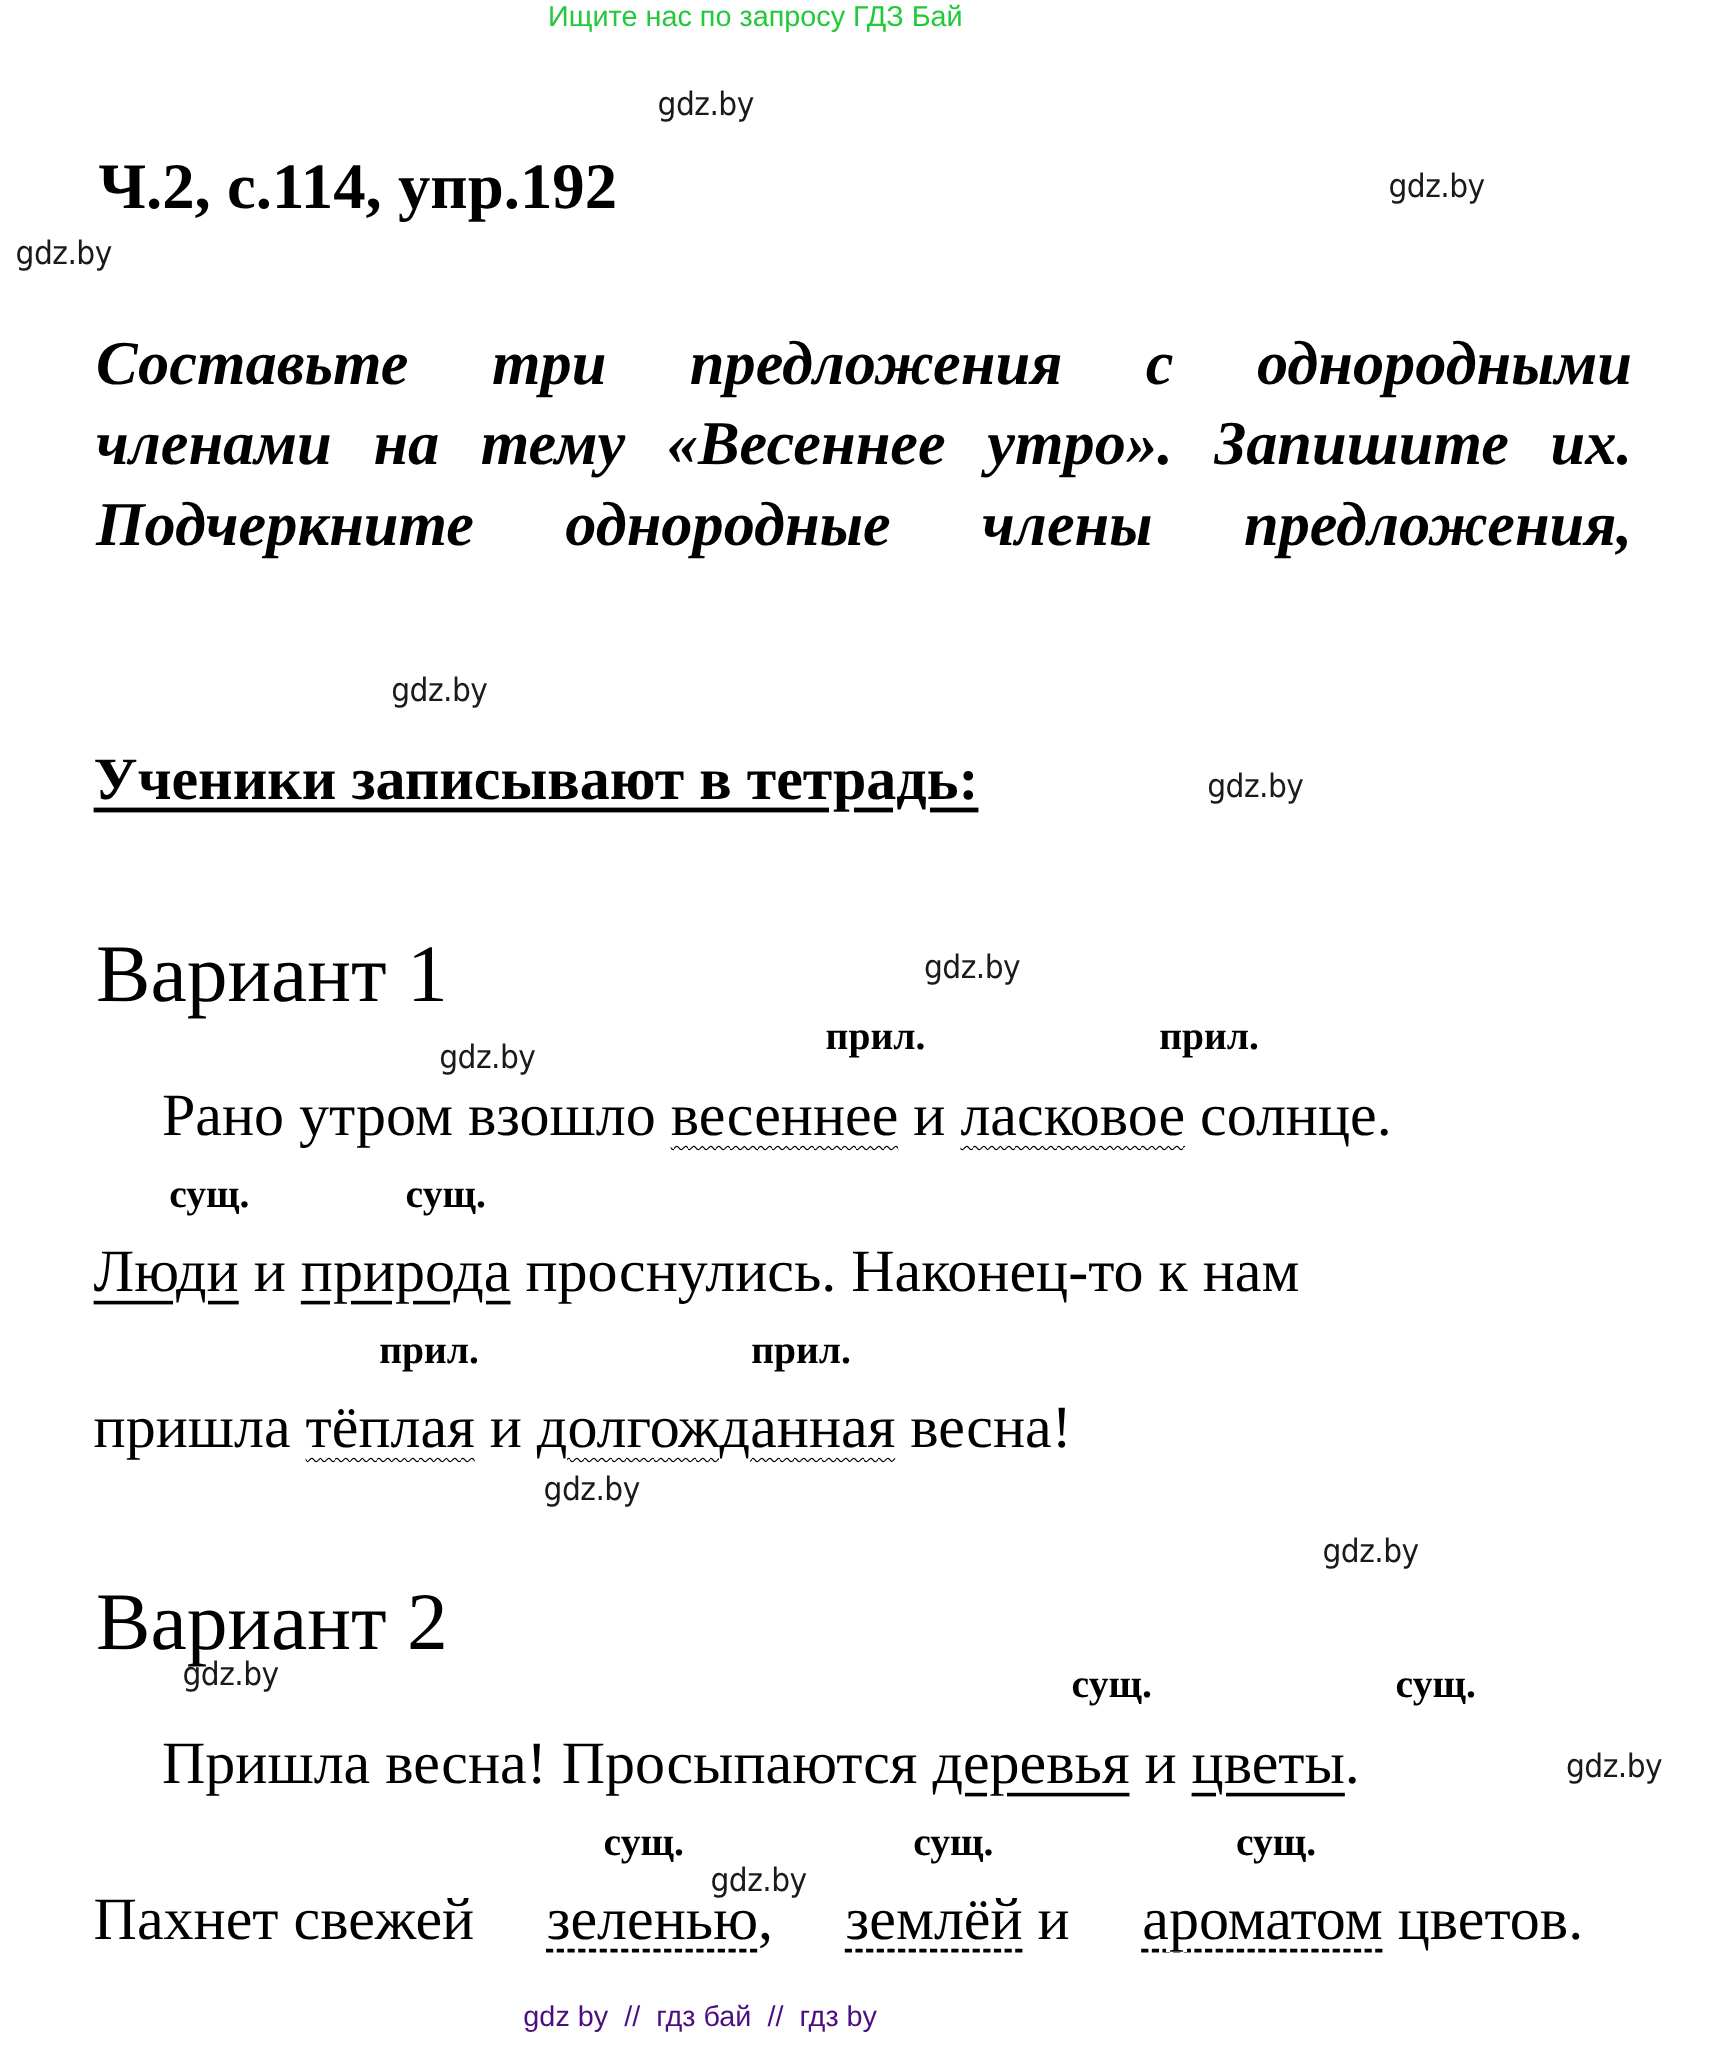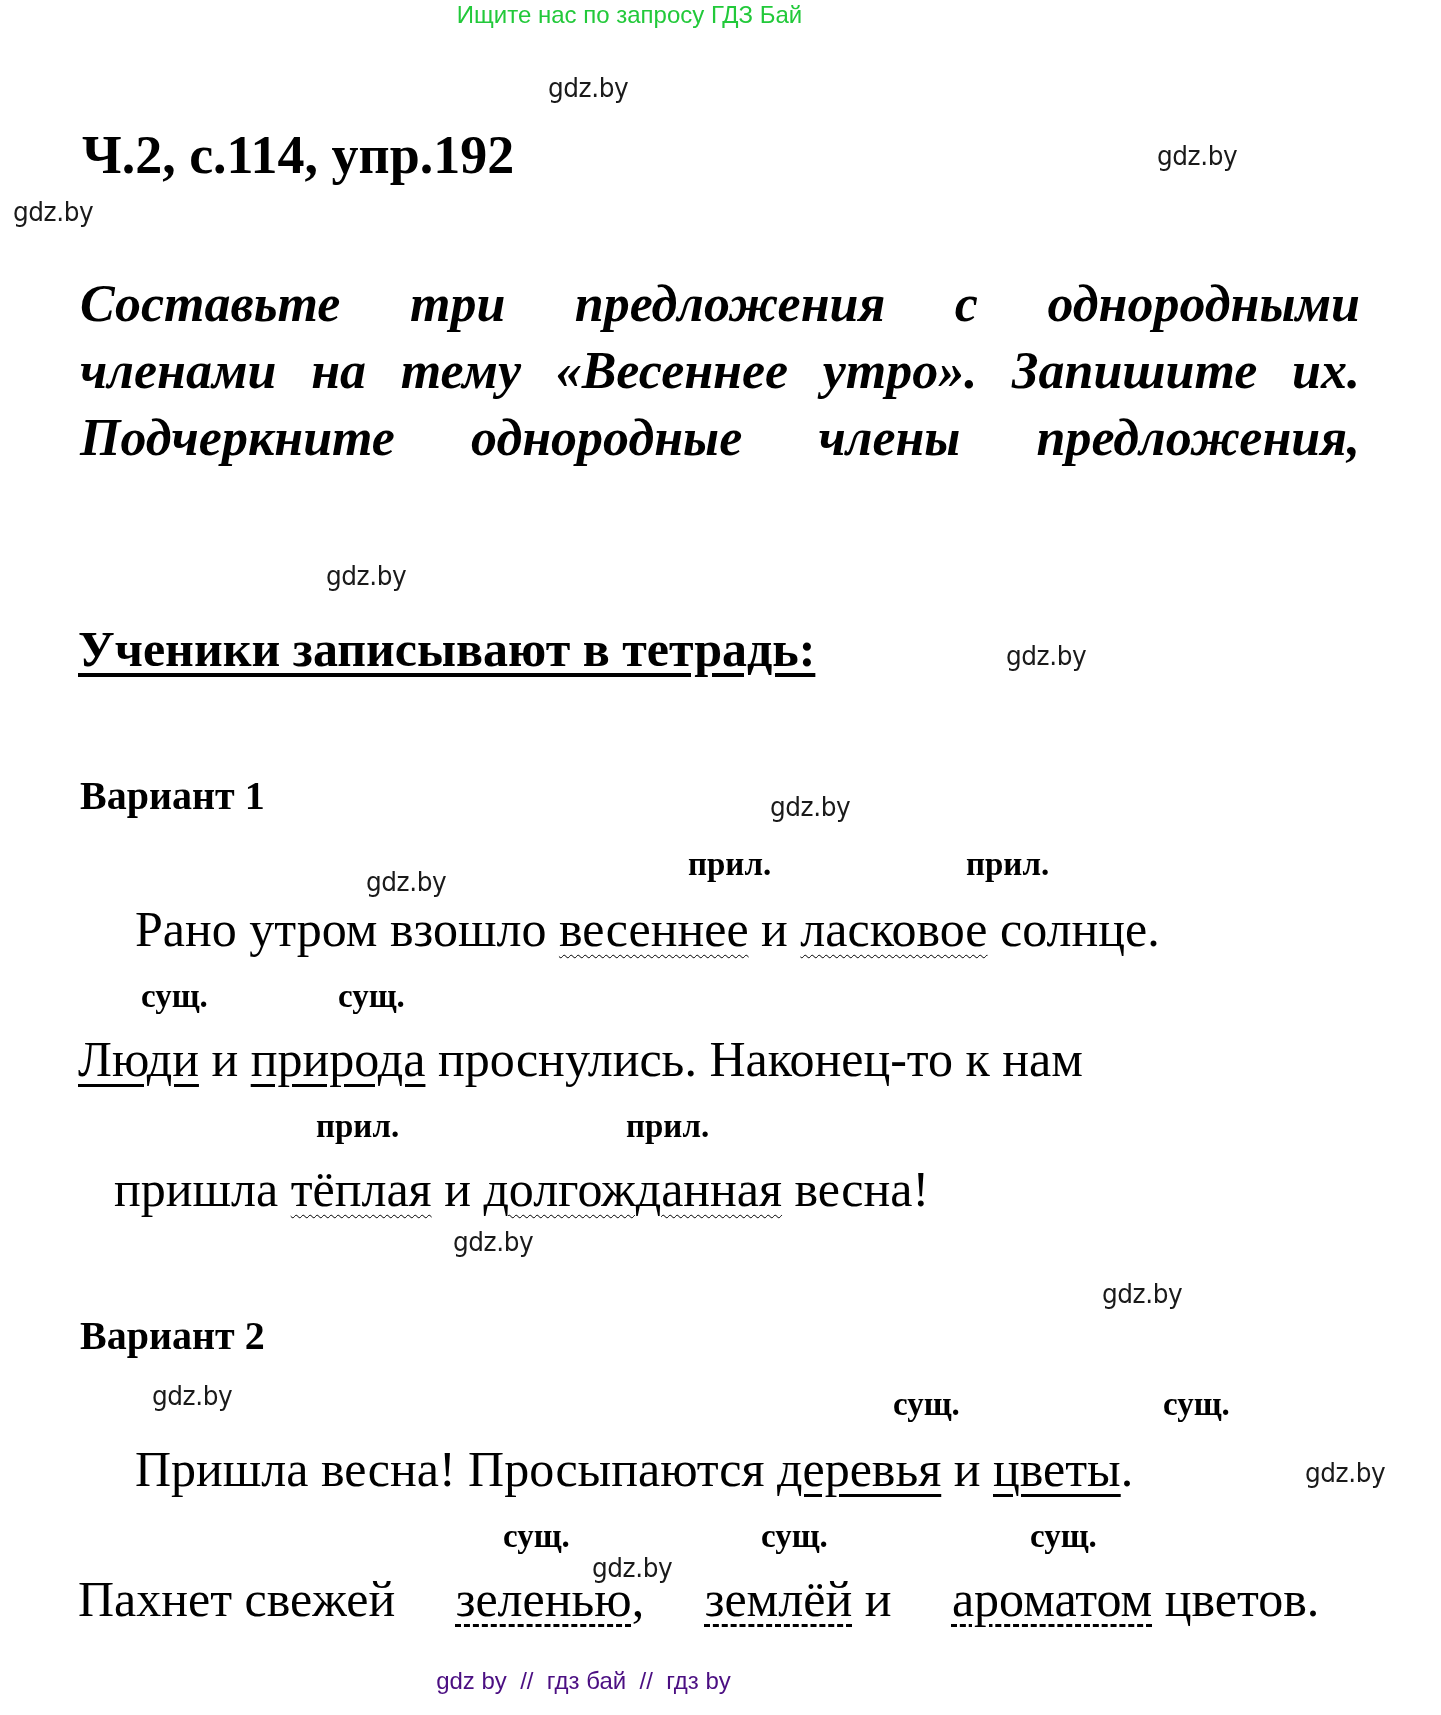--- a/index.html
+++ b/index.html
@@ -4,21 +4,21 @@
   <style>
     html, body { margin: 0; padding: 0; background: #ffffff; }
     body { width: 1441px; height: 1715px; position: relative; overflow: hidden; }
     .abs { position: absolute; white-space: nowrap; }
     .banner { top: 0px; left: 0; width: 1259px; text-align: center; font-family: "Liberation Sans", sans-serif; font-size: 24px; line-height: 30px; }
     .wm { font-family: "DejaVu Sans", sans-serif; font-size: 27px; color: #1a1a1a; letter-spacing: -0.5px; transform: scaleX(0.92); transform-origin: left top; }
     .title { font-family: "Liberation Serif", serif; font-weight: bold; font-size: 54px; color: #000; }
     .task { font-family: "Liberation Serif", serif; font-weight: bold; font-style: italic; font-size: 52px; line-height: 67px; color: #000; width: 1280px; text-align: justify; text-align-last: justify; }
     .task .line { display: block; text-align: justify; text-align-last: justify; white-space: normal; }
     .subhead { font-family: "Liberation Serif", serif; font-weight: bold; font-size: 50px; color: #000; text-decoration: underline; text-decoration-thickness: 4px; text-underline-offset: 7px; }
-    .variant { font-family: "Liberation Serif", serif; font-weight: bold; font-size: 40px; color: #000; }
+    .variant { font-family: "Liberation Serif", serif; font-weight: normal; font-size: 68px; color: #000; }
     .pos { font-family: "Liberation Serif", serif; font-weight: bold; font-size: 33px; color: #000; }
     .sent { font-family: "Liberation Serif", serif; font-size: 50px; color: #000; }
     .u-solid { text-decoration: underline; text-decoration-thickness: 3px; text-underline-offset: 8px; }
     .u-wavy { text-decoration: underline wavy; text-decoration-thickness: 1px; text-underline-offset: 8px; }
     .u-dashed { text-decoration: underline dashed; text-decoration-thickness: 3px; text-underline-offset: 8px; margin-left: 48px; }
     .footer { top: 1667px; left: 0; width: 1167px; text-align: center; font-family: "Liberation Sans", sans-serif; font-size: 24px; }
   </style>
 </head>
 <body>
 
@@ -61,21 +61,21 @@
 <div class="abs pos" style="left:141px; top:978px;">сущ.</div>
 <div class="abs pos" style="left:338px; top:978px;">сущ.</div>
 
 <div class="abs sent" style="left:78px; top:1030px;text-align:center;">
   <span class="u-solid">Люди</span><span> и </span><span class="u-solid">природа</span><span> проснулись. Наконец-то к нам</span>
 </div>
 
 <div class="abs pos" style="left:316px; top:1108px;">прил.</div>
 <div class="abs pos" style="left:626px; top:1108px;">прил.</div>
 
-<div class="abs sent" style="left:78px; top:1160px;margin-left:36px;">
+<div class="abs sent" style="left:78px; top:1160px;">
   <span>пришла </span><span class="u-wavy">тёплая</span><span> и </span><span class="u-wavy">долгожданная</span><span> весна!</span>
 </div>
 
 <div class="abs variant" style="left:80px; top:1312px;text-align:right;">Вариант 2</div>
 
 <div class="abs pos" style="left:893px; top:1386px;">сущ.</div>
 <div class="abs pos" style="left:1163px; top:1386px;">сущ.</div>
 
 <div class="abs sent" style="left:135px; top:1440px;">
   <span>Пришла весна! Просыпаются </span><span class="u-solid">деревья</span><span> и </span><span class="u-solid">цветы</span><span>.</span>

